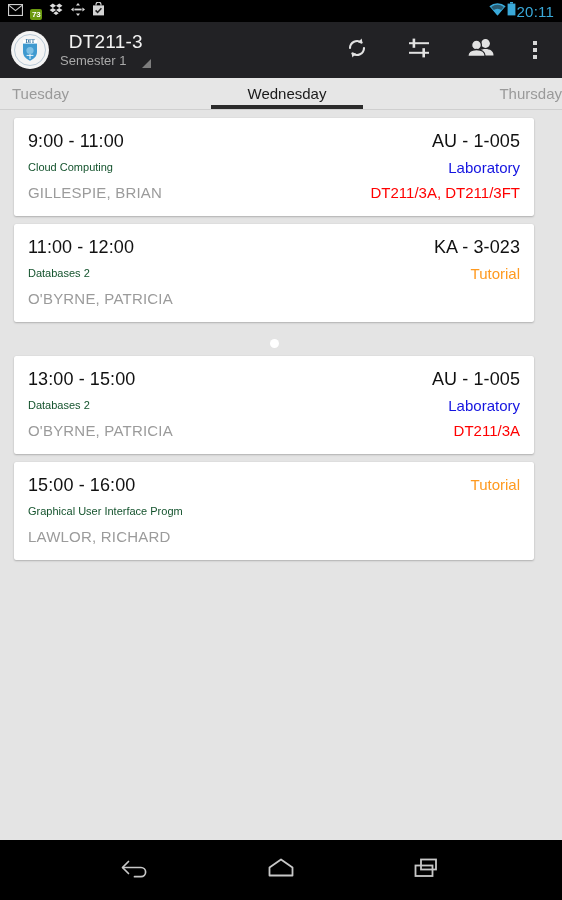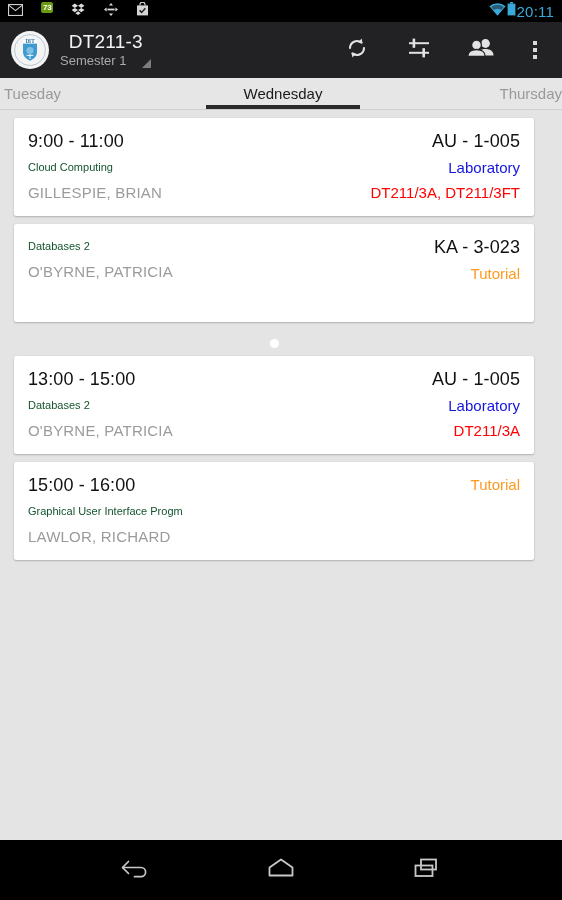--- a/index.html
+++ b/index.html
@@ -10,21 +10,21 @@
     -webkit-font-smoothing:antialiased;
     overflow:hidden;
   }
   #screen { position:relative; width:562px; height:900px; background:#e4e4e4; }
 
   
   .status-bar {
     height:22px; background:#000; display:flex; align-items:center;
     padding:0 8px; justify-content:space-between;
   }
-  .status-left { display:flex; align-items:flex-start; gap:18px; }
+  .status-left { display:flex; align-items:flex-end; gap:7px; }
   .status-right { display:flex; align-items:center; gap:1px; }
   .sicon { display:block; }
   .badge-73 {
     background:#6b9a10; color:#fff; font-size:8px; font-weight:bold;
     border-radius:2px; padding:1px 2px 1px 2px; line-height:9px;
     letter-spacing:-0.3px; font-family:"Liberation Sans", sans-serif;
   }
   .clock { color:#3aa9d9; font-size:15px; letter-spacing:0.2px; }
 
   
@@ -52,21 +52,21 @@
 
   
   .tabbar {
     height:32px; background:#e6e6e6; display:flex; align-items:stretch;
     border-bottom:1px solid #cfcfcf; position:relative;
   }
   .tab {
     flex:1; display:flex; align-items:center; position:relative; cursor:pointer;
     font-size:15px; color:#9a9a9a; padding:0 6px;
   }
-  .tab.left { justify-content:flex-start; padding-left:4px; }
+  .tab.left { justify-content:flex-start; padding-left:12px; }
   .tab.center { justify-content:center; }
   .tab.right { justify-content:flex-end; padding-right:0; }
   .tab.active { color:#1a1a1a; }
   .tab.active .underline {
     position:absolute; left:18px; right:18px; bottom:0; height:4px; background:#2b2b2b;
   }
 
   
   .list { padding:8px 14px 0 0; }
   .card {
@@ -235,20 +235,21 @@
             <div class="c-lect" style="color: rgb(155, 155, 155);">GILLESPIE, BRIAN</div>
           </div>
           <div class="col-r">
             <div class="c-room">AU - 1-005</div>
             <div class="c-type" style="color: rgb(20, 20, 224);">Laboratory</div>
             <div class="c-groups" style="color: rgb(255, 0, 0);">DT211/3A, DT211/3FT</div>
           </div>
         </div>
         <div class="card">
           <div class="col-l">
+            <div class="c-time">11:00 - 12:00</div>
             <div class="c-module">Databases 2</div>
             <div class="c-lect" style="color: rgb(155, 155, 155);">O'BYRNE, PATRICIA</div>
           </div>
           <div class="col-r">
             <div class="c-room">KA - 3-023</div>
             <div class="c-type" style="color: rgb(255, 154, 32);">Tutorial</div>
             <div class="c-groups" style="visibility: hidden;">&nbsp;</div>
           </div>
         </div>
         <div class="gap-dot-row">

